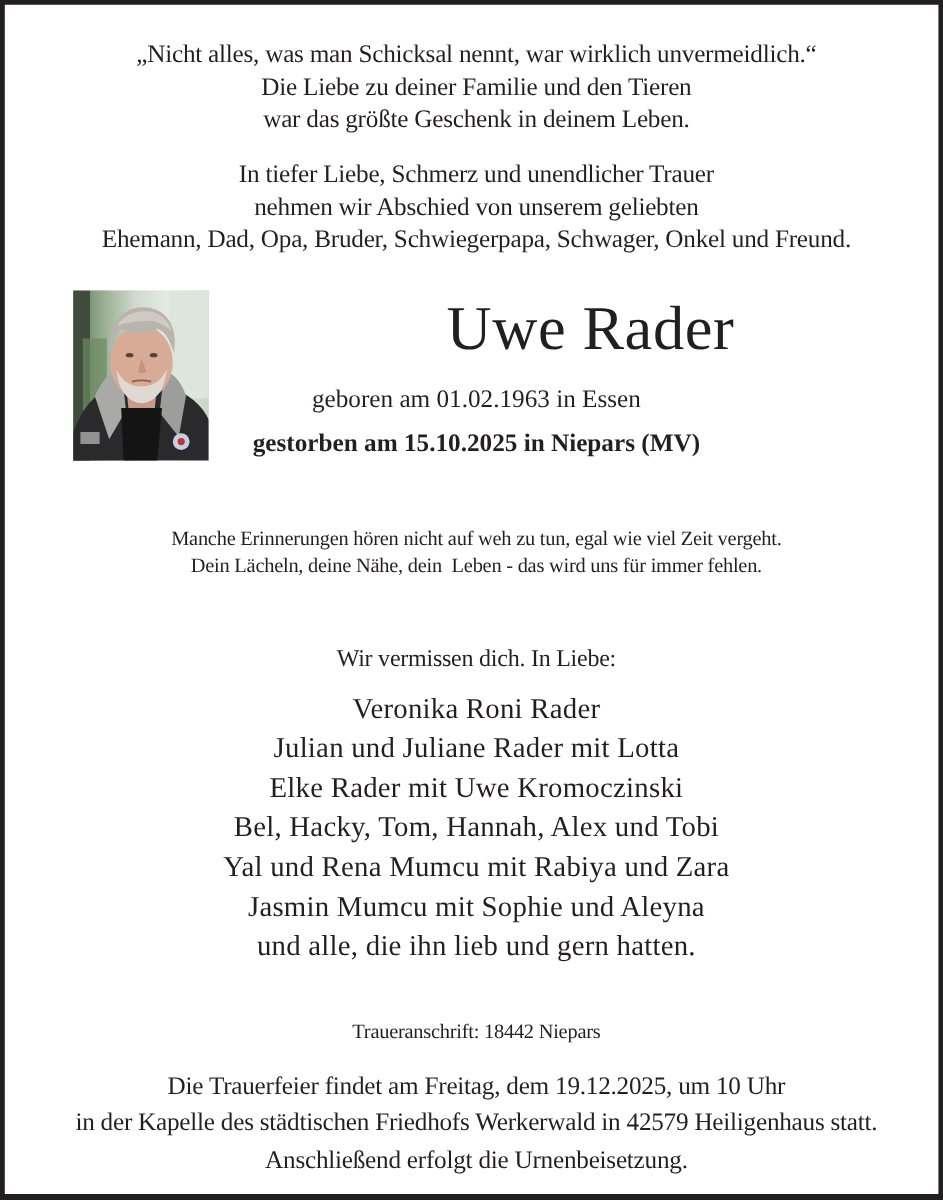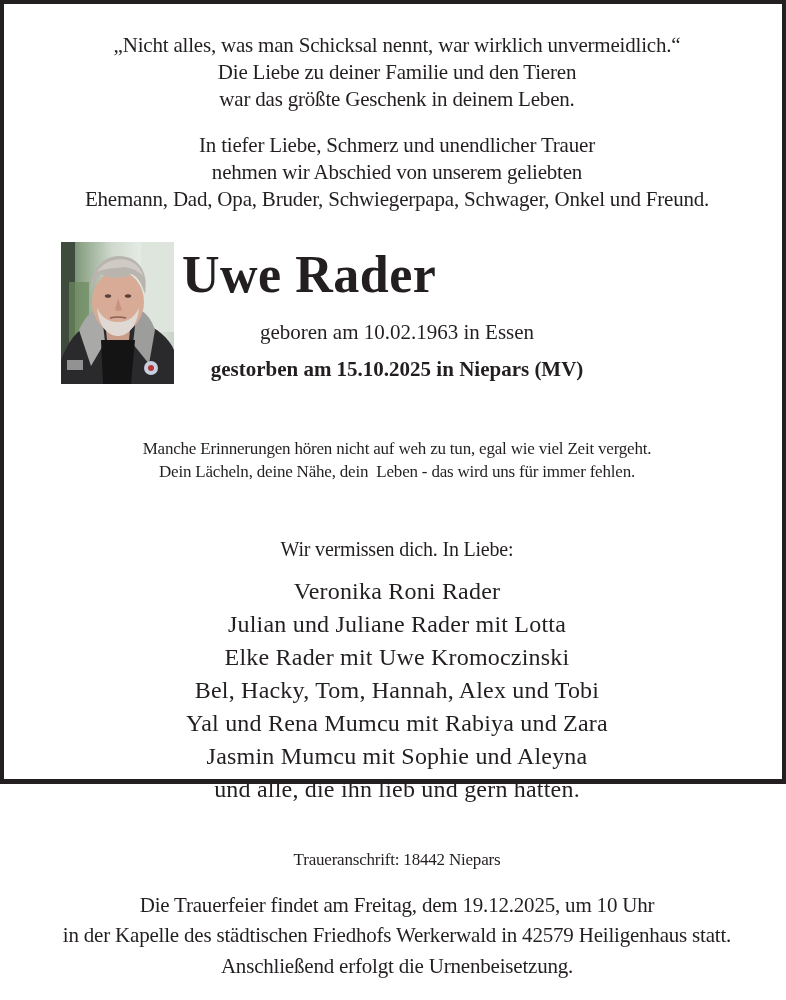--- a/index.html
+++ b/index.html
@@ -11,21 +11,21 @@
       width: 786px;
       height: 1000px;
       position: relative;
       overflow: hidden;
       font-family: "Liberation Serif", "DejaVu Serif", serif;
       color: #231f20;
     }
     .frame {
       position: absolute;
       left: 0; top: 0;
-      width: 786px; height: 784px;
+      width: 786px; height: 1000px;
       box-sizing: border-box;
       border-left: 4px solid #231f20;
       border-top: 4px solid #231f20;
       border-right: 4px solid #231f20;
       border-bottom: 5px solid #231f20;
       background: #ffffff;
     }
     .line {
       position: absolute;
       left: 0;
@@ -33,23 +33,23 @@
       text-align: center;
       white-space: pre;
       letter-spacing: -0.2px;
     }
     .intro { font-size: 21px; line-height: 27px; }
     .intro2 { font-size: 21px; line-height: 27px; }
     .name {
       position: absolute;
       left: 178px;
       width: 430px;
-      text-align: left;
+      text-align: right;
       font-size: 52px;
-      font-weight: bold;
+      font-weight: normal;
       line-height: 56px;
       letter-spacing: 0.5px;
     }
     .dates {
       position: absolute;
       left: 178px;
       width: 430px;
       text-align: center;
       font-size: 21px;
       line-height: 36px;
@@ -116,21 +116,21 @@
       <path d="M36 30 C44 18 56 16 66 18 C74 20 80 26 82 34 C74 26 64 24 56 26 C48 26 40 28 36 30 Z" fill="#cfcac4"></path>
 
       <rect x="6" y="118" width="16" height="10" fill="#d8d8d8" opacity="0.6"></rect>
       <circle cx="90" cy="126" r="7" fill="#c7cfe0"></circle>
       <circle cx="90" cy="126" r="3" fill="#b8383a"></circle>
     </svg>
   </div>
 
   <div class="name" style="top:243px;">Uwe Rader</div>
 
-  <div class="dates" style="top:310px;">geboren am 10.02.1963 in Essen</div>
+  <div class="dates" style="top:310px;">geboren am 01.02.1963 in Essen</div>
   <div class="dates" style="top:347px;font-weight:bold;">gestorben am 15.10.2025 in Niepars (MV)</div>
 
   <div class="line quote2" style="top:433px;">Manche Erinnerungen hören nicht auf weh zu tun, egal wie viel Zeit vergeht.</div>
   <div class="line quote2" style="top:456px;">Dein Lächeln, deine Nähe, dein  Leben - das wird uns für immer fehlen.</div>
 
   <div class="line closing" style="top:532px;">Wir vermissen dich. In Liebe:</div>
 
   <div class="line mourner" style="top:571px;">Veronika Roni Rader</div>
   <div class="line mourner" style="top:604px;">Julian und Juliane Rader mit Lotta</div>
   <div class="line mourner" style="top:637px;">Elke Rader mit Uwe Kromoczinski</div>

